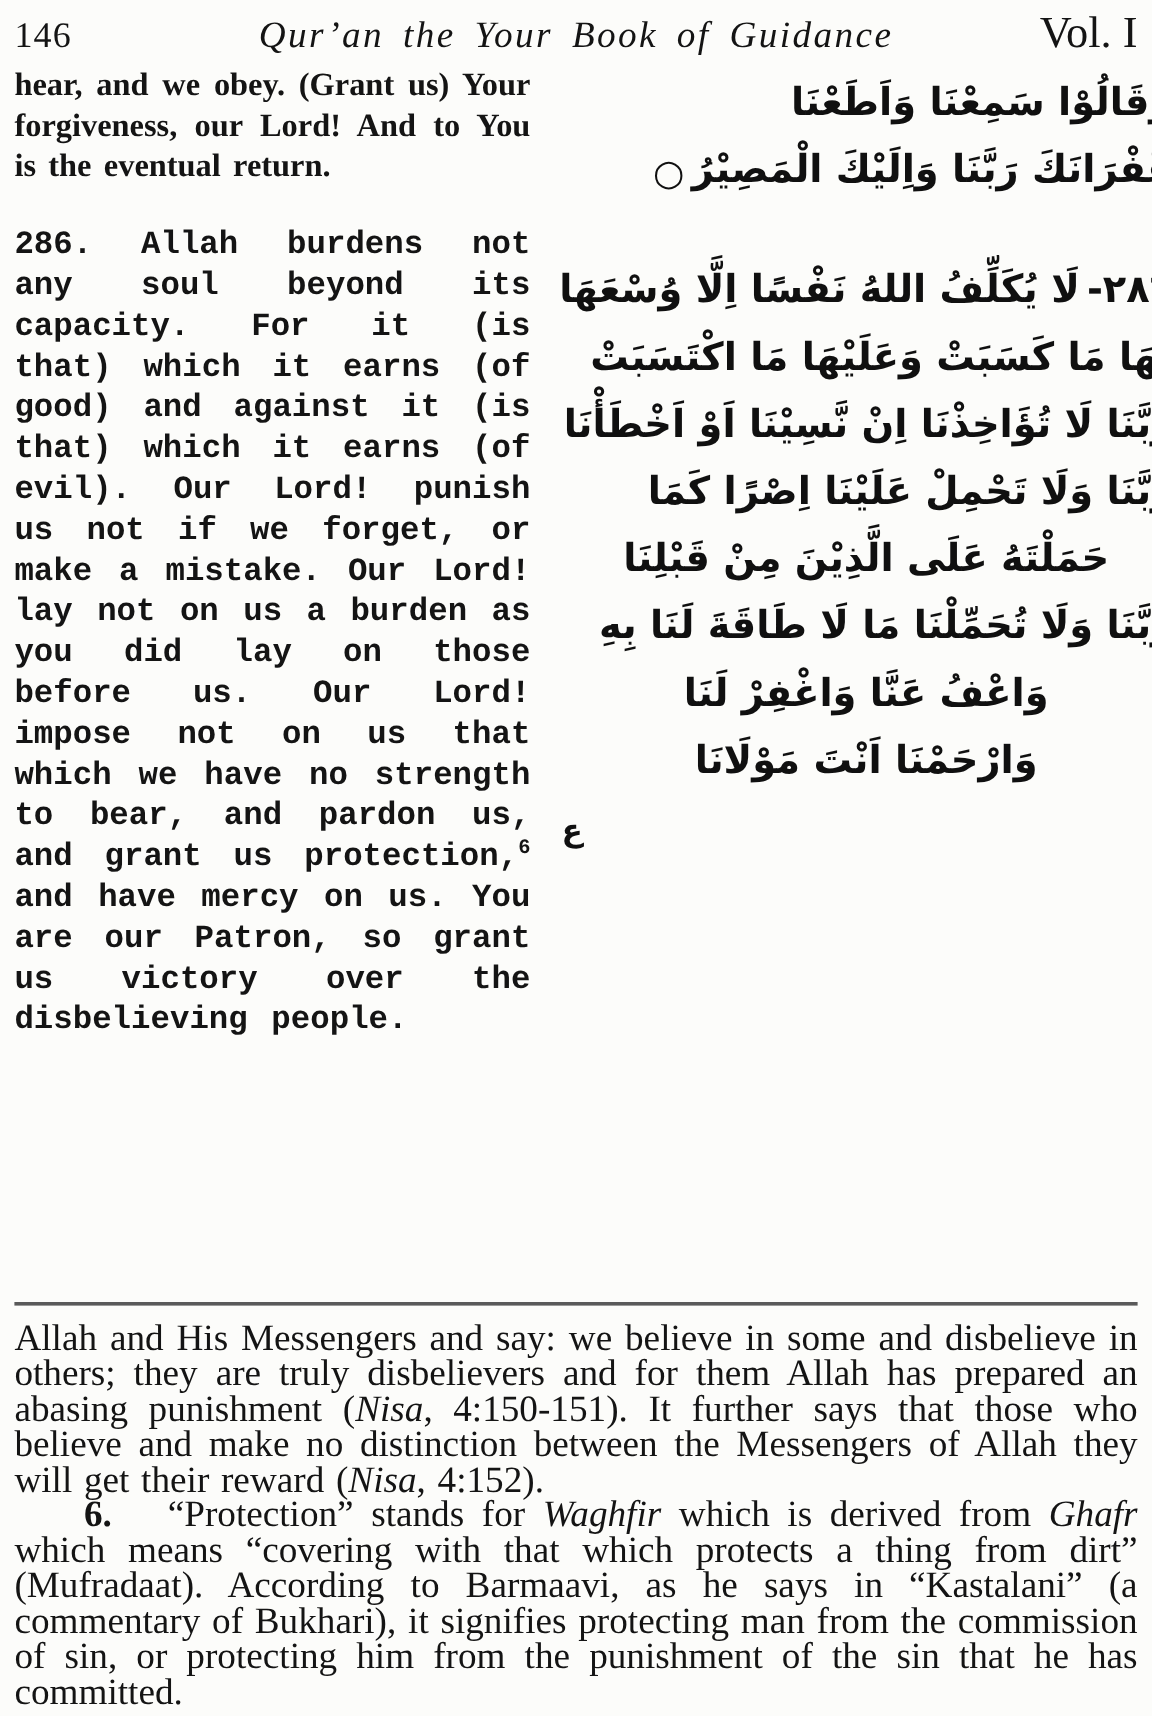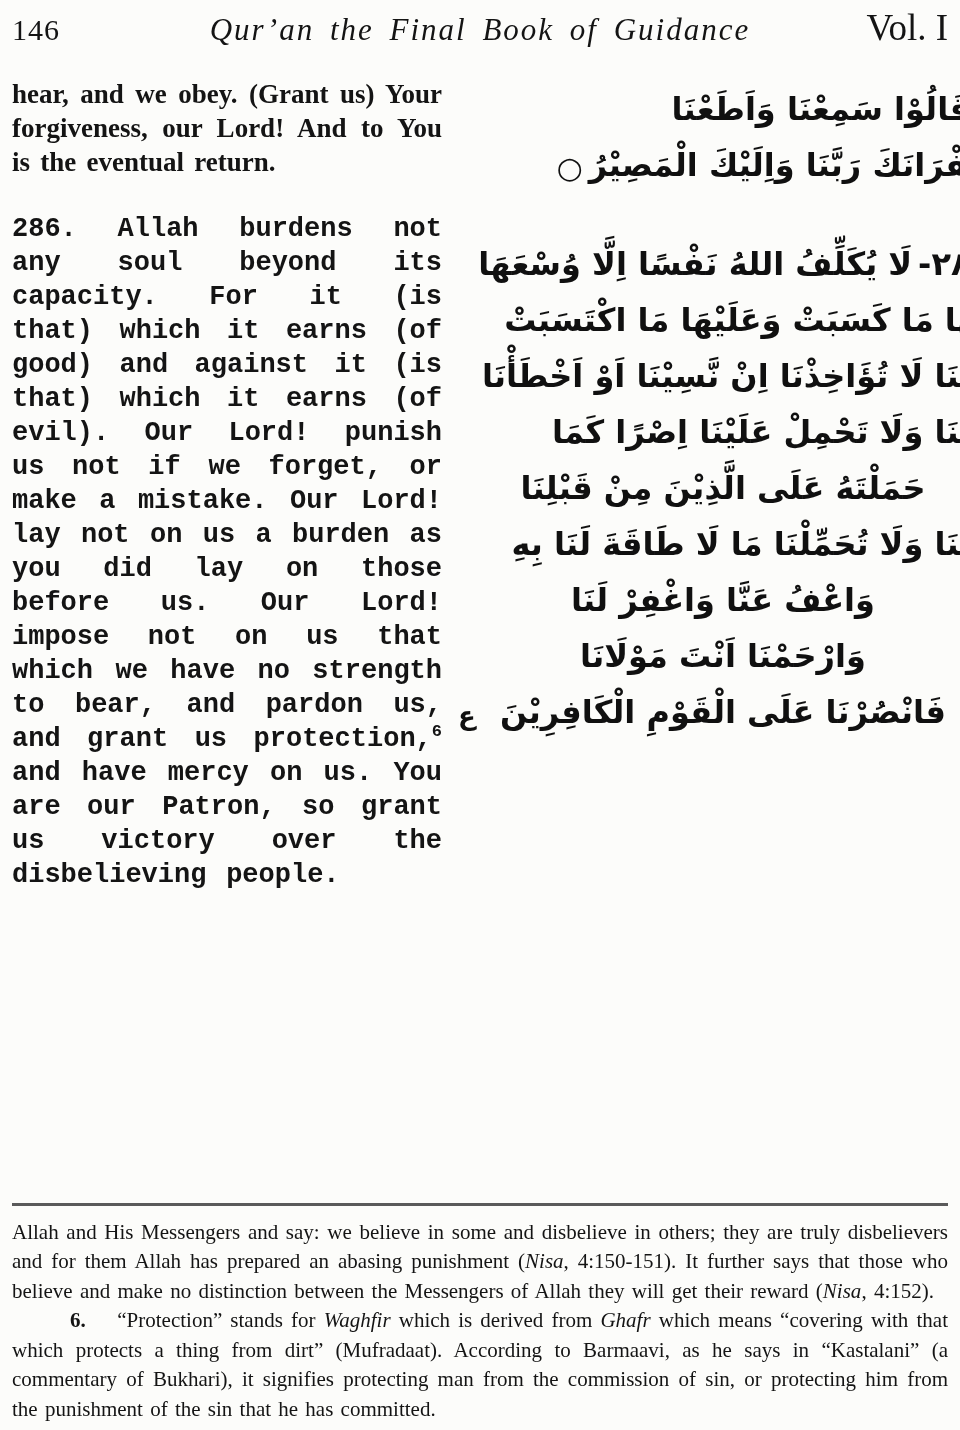--- a/index.html
+++ b/index.html
@@ -24,22 +24,22 @@
   }
   .hdr .pnum { width: 150px; font-size: 30px; letter-spacing: 1px; }
   .hdr .btitle {
     flex: 1; text-align: center;
     font-style: italic; font-size: 31px;
     letter-spacing: 2px; word-spacing: 6px;
   }
   .hdr .vol { width: 150px; text-align: right; font-size: 37px; }
   
   .main {
-    display: flex; gap: 14px;
-    margin-top: 28px;
+    display: flex; gap: 24px;
+    margin-top: 4px;
     flex: 1 1 auto;
     align-items: flex-start;
   }
   .col-en {
     width: 430px; flex: none;
     font-weight: bold;
     font-size: 27px; line-height: 34px;
     text-align: justify;
     word-spacing: 3.5px;
   }
@@ -71,34 +71,34 @@
   }
   .ruku { position: absolute; font-size: 26px; top: 4px; }
   .ruku.left-m { left: 2px; }
   
   .footer { margin-top: auto; }
   .fn-rule {
     border: none; border-top: 3px solid #5a5a5a;
     margin: 0 0 12px 0; height: 0;
   }
   .fn {
-    font-size: 21px; line-height: 29.5px;
+    font-size: 31px; line-height: 29.5px;
     text-align: justify; word-spacing: 2px;
     margin: 0;
   }
   .fn.note6 { text-indent: 58px; }
 </style>
 </head>
 <body>
 
 <div class="page">
 
   <div class="hdr">
     <span class="pnum">146</span>
-    <span class="btitle">Qur’an the Final Book of Guidance</span>
+    <span class="btitle">Qur’an the Your Book of Guidance</span>
     <span class="vol">Vol. I</span>
   </div>
 
   <div class="main">
 
     <div class="col-en">
       <p>hear, and we obey. (Grant us) Your forgiveness, our Lord! And to You is the eventual return.</p>
       <p class="v286"><span>286. Allah burdens not any soul beyond its capacity. For it (is that) which it earns (of good) and against it (is that) which it earns (of evil). Our Lord! punish us not if we forget, or make a mistake. Our Lord! lay not on us a burden as you did lay on those before us. Our Lord! impose not on us that which we have no strength to bear, and pardon us, and grant us protection,</span><sup>6</sup><span> and have mercy on us. You are our Patron, so grant us victory over the disbelieving people.</span></p>
     </div>
 
@@ -111,21 +111,20 @@
         <div class="ar-line"><span class="ayah-num">٢٨٦-</span><span>لَا يُكَلِّفُ اللهُ نَفْسًا اِلَّا وُسْعَهَا</span></div>
         <div class="ar-line">لَهَا مَا كَسَبَتْ وَعَلَيْهَا مَا اكْتَسَبَتْ</div>
         <div class="ar-line">رَبَّنَا لَا تُؤَاخِذْنَا اِنْ نَّسِيْنَا اَوْ اَخْطَأْنَا</div>
         <div class="ar-line">رَبَّنَا وَلَا تَحْمِلْ عَلَيْنَا اِصْرًا كَمَا</div>
         <div class="ar-line center">حَمَلْتَهُ عَلَى الَّذِيْنَ مِنْ قَبْلِنَا</div>
         <div class="ar-line">رَبَّنَا وَلَا تُحَمِّلْنَا مَا لَا طَاقَةَ لَنَا بِهِ</div>
         <div class="ar-line center">وَاعْفُ عَنَّا وَاغْفِرْ لَنَا</div>
         <div class="ar-line center">وَارْحَمْنَا اَنْتَ مَوْلَانَا</div>
         <div class="ar-line last-ar">
           
-          <span>فَانْصُرْنَا عَلَى الْقَوْمِ الْكَافِرِيْنَ</span>
           <span class="ruku left-m">ع</span>
         </div>
       </div>
     </div>
 
   </div>
 
   <div class="footer">
     <hr class="fn-rule">
     <p class="fn"><span>Allah and His Messengers and say: we believe in some and disbelieve in others; they are truly disbelievers and for them Allah has prepared an abasing punishment (</span><i>Nisa</i><span>, 4:150-151). It further says that those who believe and make no distinction between the Messengers of Allah they will get their reward (</span><i>Nisa</i><span>, 4:152).</span></p>

